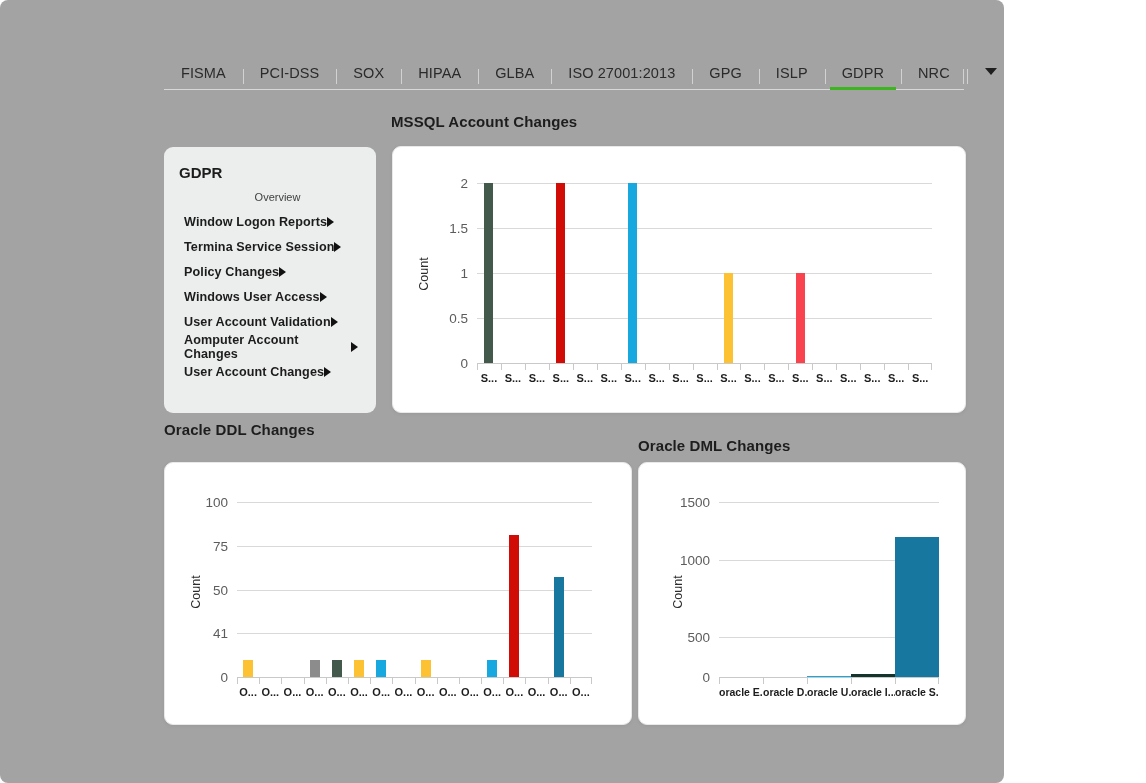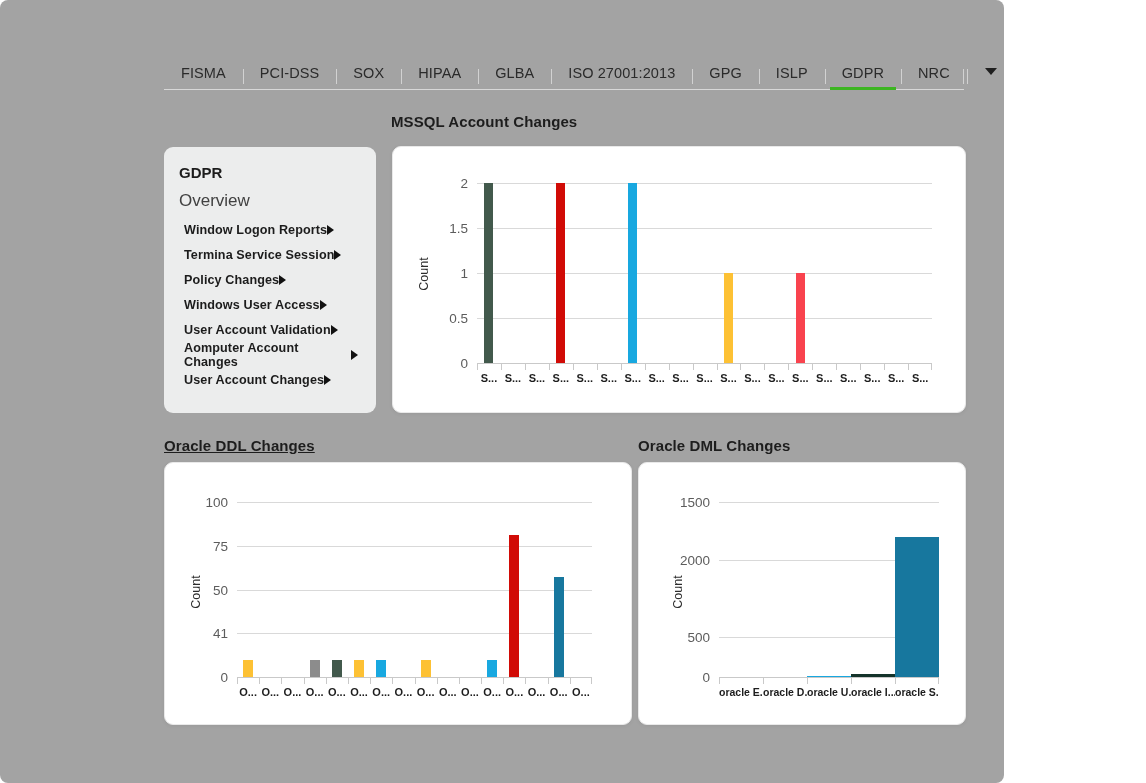--- a/index.html
+++ b/index.html
@@ -80,23 +80,24 @@
     border-radius: 9px;
   }
   .sidebar-title {
     padding: 17px 0 0 15px;
     font-size: 15px;
     font-weight: bold;
     color: #1c1c1c;
   }
   .sidebar-overview {
     padding: 10px 0 6px 15px;
-    font-size: 17px;
+    font-size: 11px;
     color: #414141;
     cursor: pointer;
+    text-align: center;
   }
   .side-item {
     display: flex;
     align-items: center;
     justify-content: flex-start;
     padding: 0 18px 0 20px;
     height: 25px;
     cursor: pointer;
   }
   .side-item-label {
@@ -123,21 +124,21 @@
   .card {
     position: absolute;
     background: #ffffff;
     border: 1px solid #e9e9e9;
     border-radius: 9px;
     box-shadow: 0 1px 4px rgba(0,0,0,.06);
   }
   #card-mssql { left: 392px; top: 146px; width: 574px; height: 267px; }
   #title-mssql { left: 391px; top: 113px; }
   #card-ddl  { left: 164px; top: 462px; width: 468px; height: 263px; }
-  #title-ddl { left: 164px; top: 437px; text-decoration: underline; }
+  #title-ddl { left: 164px; top: 421px; }
   #card-dml  { left: 638px; top: 462px; width: 328px; height: 263px; }
   #title-dml { left: 638px; top: 437px; }
 
   
   .chart { position: absolute; inset: 0; }
   .ylabel {
     position: absolute;
     font-size: 12.5px;
     color: #2d2d2d;
     transform: rotate(-90deg);
@@ -422,21 +423,21 @@
     <div class="chart">
       <div class="ylabel" id="ylabel-dml" style="left: 22px; top: 122px;">Count</div>
       <div class="plot" id="plot-dml" style="left: 80px; top: 40px; width: 220px; height: 175px;">
           <div class="gridline" style="bottom: 0px; background: rgb(201, 201, 201);">
             <div class="ytick">0</div>
           </div>
           <div class="gridline" style="bottom: 40px;">
             <div class="ytick">500</div>
           </div>
           <div class="gridline" style="bottom: 116.667px;">
-            <div class="ytick">2000</div>
+            <div class="ytick">1000</div>
           </div>
           <div class="gridline" style="bottom: 175px;">
             <div class="ytick">1500</div>
           </div>
           <div class="bars">
             <div class="bar-cell"></div>
             <div class="bar-cell"></div>
             <div class="bar-cell">
               <div class="bar" title="10" style="height: 1.16667px; width: 44px; background: rgb(24, 168, 224);"></div>
             </div>

